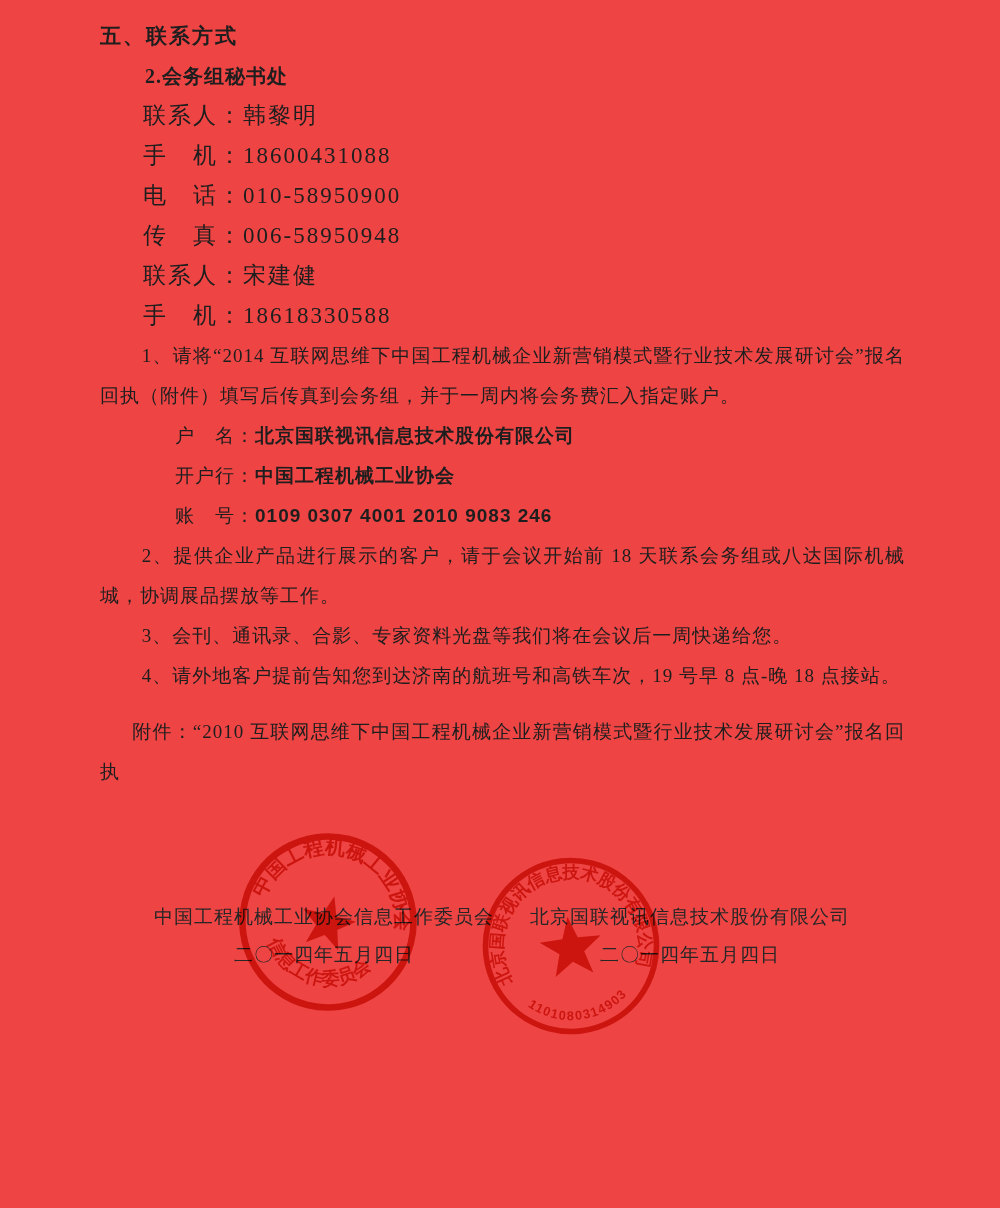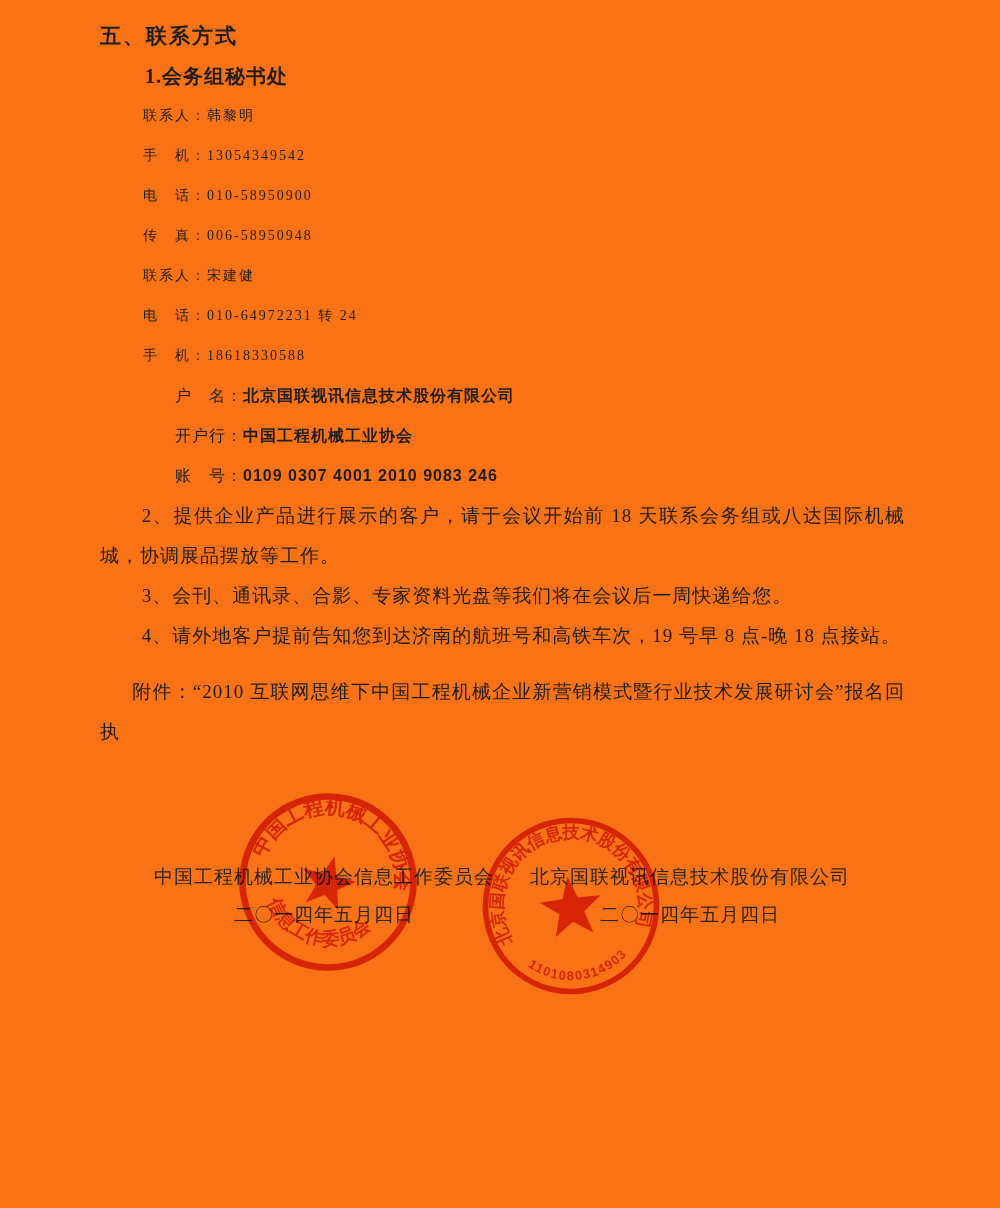--- a/index.html
+++ b/index.html
@@ -1,31 +1,31 @@
 <!DOCTYPE html>
 <html><head>
 <meta charset="utf-8">
 <style>
   html,body{margin:0;padding:0;background:#ffffff;}
   .page{
     position:relative;
     width:1000px;height:1208px;
-    background:#f97316;
+    background:#ef4444;
     color:#1e1e1e;
     font-family:"Liberation Serif","DejaVu Serif",serif;
     box-sizing:border-box;
     padding:16px 95px 0 100px;
     overflow:hidden;
   }
   .line{height:40px;line-height:40px;white-space:nowrap;}
   .sec-title{font-size:21px;font-weight:bold;letter-spacing:2px;}
   .grp-title{font-size:20px;font-weight:bold;letter-spacing:1px;margin-left:45px;}
-  .c-line{font-size:14px;letter-spacing:2px;margin-left:43px;}
+  .c-line{font-size:23px;letter-spacing:2px;margin-left:43px;}
   .para{font-size:19px;letter-spacing:1px;line-height:40px;text-align:justify;text-indent:2.2em;margin:0;}
-  .bank-line{font-size:16px;letter-spacing:1px;margin-left:75px;}
+  .bank-line{font-size:19px;letter-spacing:1px;margin-left:75px;}
   .bank-line .val{font-weight:bold;font-family:"Liberation Sans","DejaVu Sans",sans-serif;}
   .attach{margin-top:16px;text-indent:1.7em;}
   .seal-area{position:relative;height:256px;margin:0 -95px 0 -100px;}
   .seal-text{
     position:absolute;width:340px;text-align:center;
     font-size:19px;letter-spacing:1px;line-height:38px;
     font-family:"Liberation Sans","DejaVu Sans",sans-serif;color:#262626;
   }
   .seal-text .org{white-space:nowrap;}
   .stamp{position:absolute;width:190px;height:190px;mix-blend-mode:multiply;opacity:0.92;}
@@ -36,31 +36,31 @@
   .ink-stroke{fill:none;stroke:#d8402a;}
   .seal-font{font-family:"Liberation Sans","DejaVu Sans",sans-serif;font-weight:bold;}
 </style>
 </head>
 <body>
 
 <div class="page">
 
   <div class="line sec-title">五、联系方式</div>
 
-  <div class="line grp-title">1.会务组秘书处</div>
+  <div class="line grp-title">2.会务组秘书处</div>
   <div class="line c-line">联系人：韩黎明</div>
-  <div class="line c-line">手　机：13054349542</div>
+  <div class="line c-line">手　机：18600431088</div>
   <div class="line c-line">电　话：010-58950900</div>
   <div class="line c-line">传　真：006-58950948</div>
 
   <div class="line c-line">联系人：宋建健</div>
-  <div class="line c-line">电　话：010-64972231 转 24</div>
   <div class="line c-line">手　机：18618330588</div>
 
 
+  <p class="para">1、请将“2014 互联网思维下中国工程机械企业新营销模式暨行业技术发展研讨会”报名回执（附件）填写后传真到会务组，并于一周内将会务费汇入指定账户。</p>
 
   <div class="line bank-line"><span>户　名：</span><span class="val">北京国联视讯信息技术股份有限公司</span></div>
   <div class="line bank-line"><span>开户行：</span><span class="val">中国工程机械工业协会</span></div>
   <div class="line bank-line"><span>账　号：</span><span class="val">0109 0307 4001 2010 9083 246</span></div>
 
   <p class="para">2、提供企业产品进行展示的客户，请于会议开始前 18 天联系会务组或八达国际机械城，协调展品摆放等工作。</p>
   <p class="para">3、会刊、通讯录、合影、专家资料光盘等我们将在会议后一周快递给您。</p>
   <p class="para">4、请外地客户提前告知您到达济南的航班号和高铁车次，19 号早 8 点-晚 18 点接站。</p>
 
   <p class="para attach">附件：“2010 互联网思维下中国工程机械企业新营销模式暨行业技术发展研讨会”报名回执</p>

